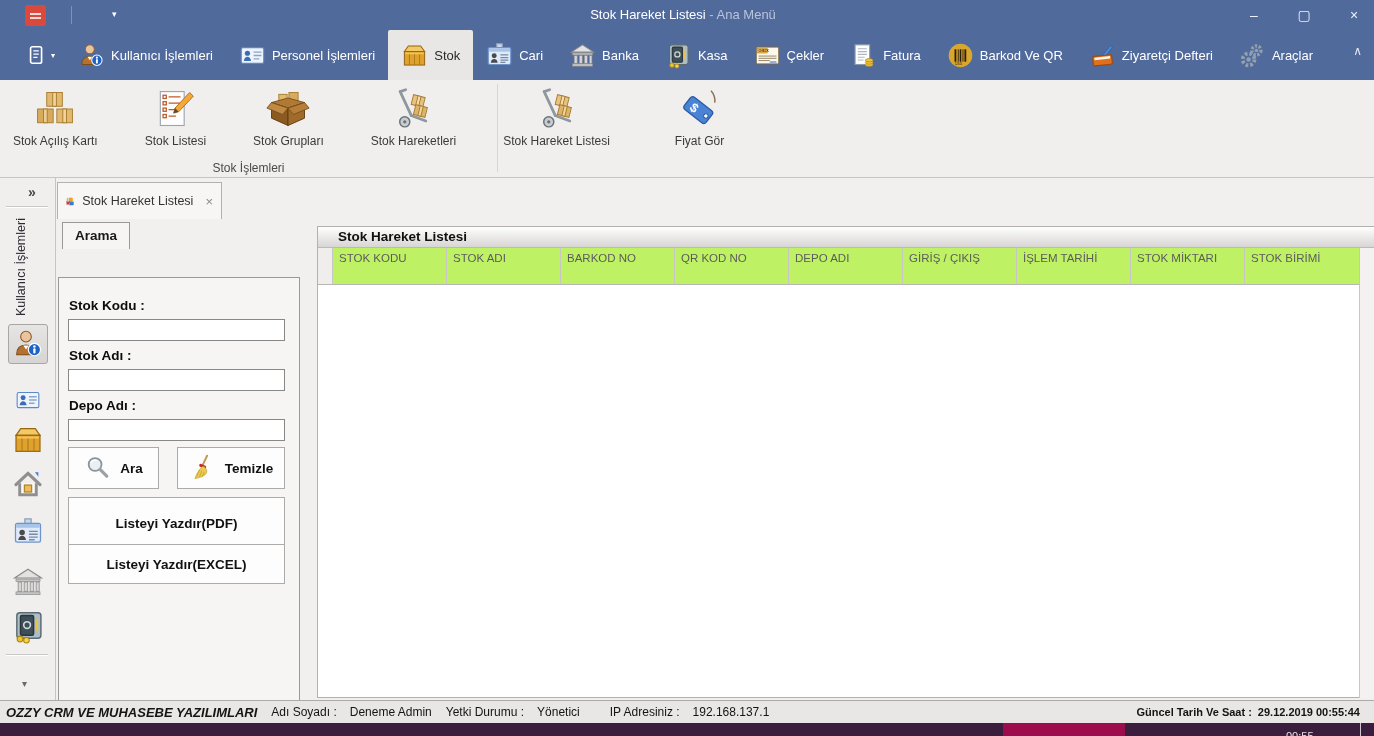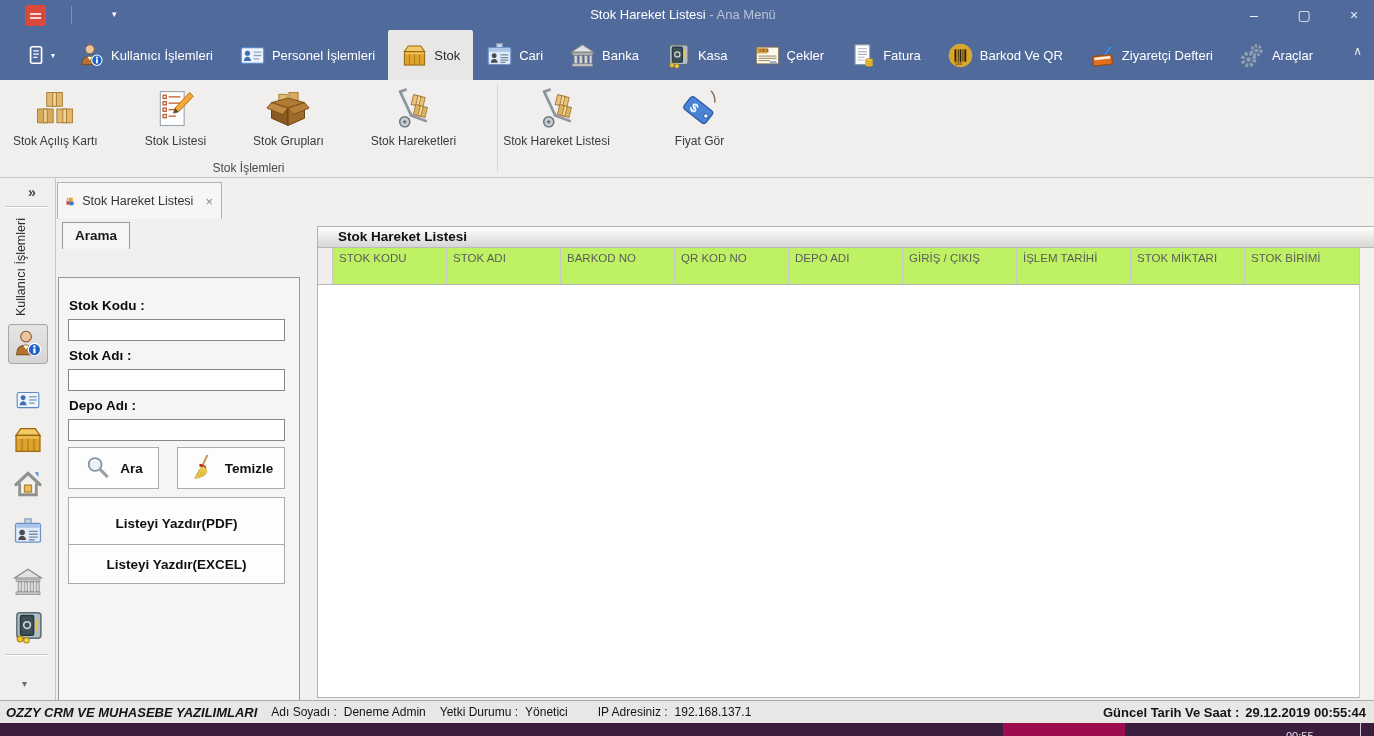--- a/index.html
+++ b/index.html
@@ -93,22 +93,22 @@
   .gh-sel { flex:0 0 15px; border-right:1px solid #c9c7c5; background:#efeeec; }
   .grid-vscroll { position:absolute; right:0; top:21px; width:15px; height:450px;
     background:#f3f2f1; border-left:1px solid #c9c7c5; }
 
   
   .statusbar { position:absolute; left:0; top:700px; width:1374px; height:23px;
     background:#e9e7e6; border-top:1px solid #adaba9; display:flex; align-items:center;
     font-size:12px; color:#141414; }
   .brand { font-weight:bold; font-style:italic; font-size:13px; margin-left:6px; }
   .st-lab { margin-left:14px; }
-  .st-val { margin-left:7px; }
-  .st-right { margin-left:auto; margin-right:8px; font-weight:bold; font-size:13px; }
+  .st-val { margin-left:13px; }
+  .st-right { margin-left:auto; margin-right:14px; font-weight:bold; font-size:11px; }
   .st-right .v { font-weight:bold; margin-left:6px; }
 
   
   .taskbar { position:absolute; left:0; top:723px; width:1374px; height:13px; background:#3b1e3d; overflow:hidden; }
   .tb-hot { position:absolute; left:1003px; top:0; width:122px; height:13px; background:#9d0d4d; }
   .tb-clock { position:absolute; left:1286px; top:7px; color:#e8e0e8; font-size:11px; }
   .tb-sep { position:absolute; left:1360px; top:0; width:1px; height:13px; background:#cfc6cf; }
 </style>
 </head>
 <body>

